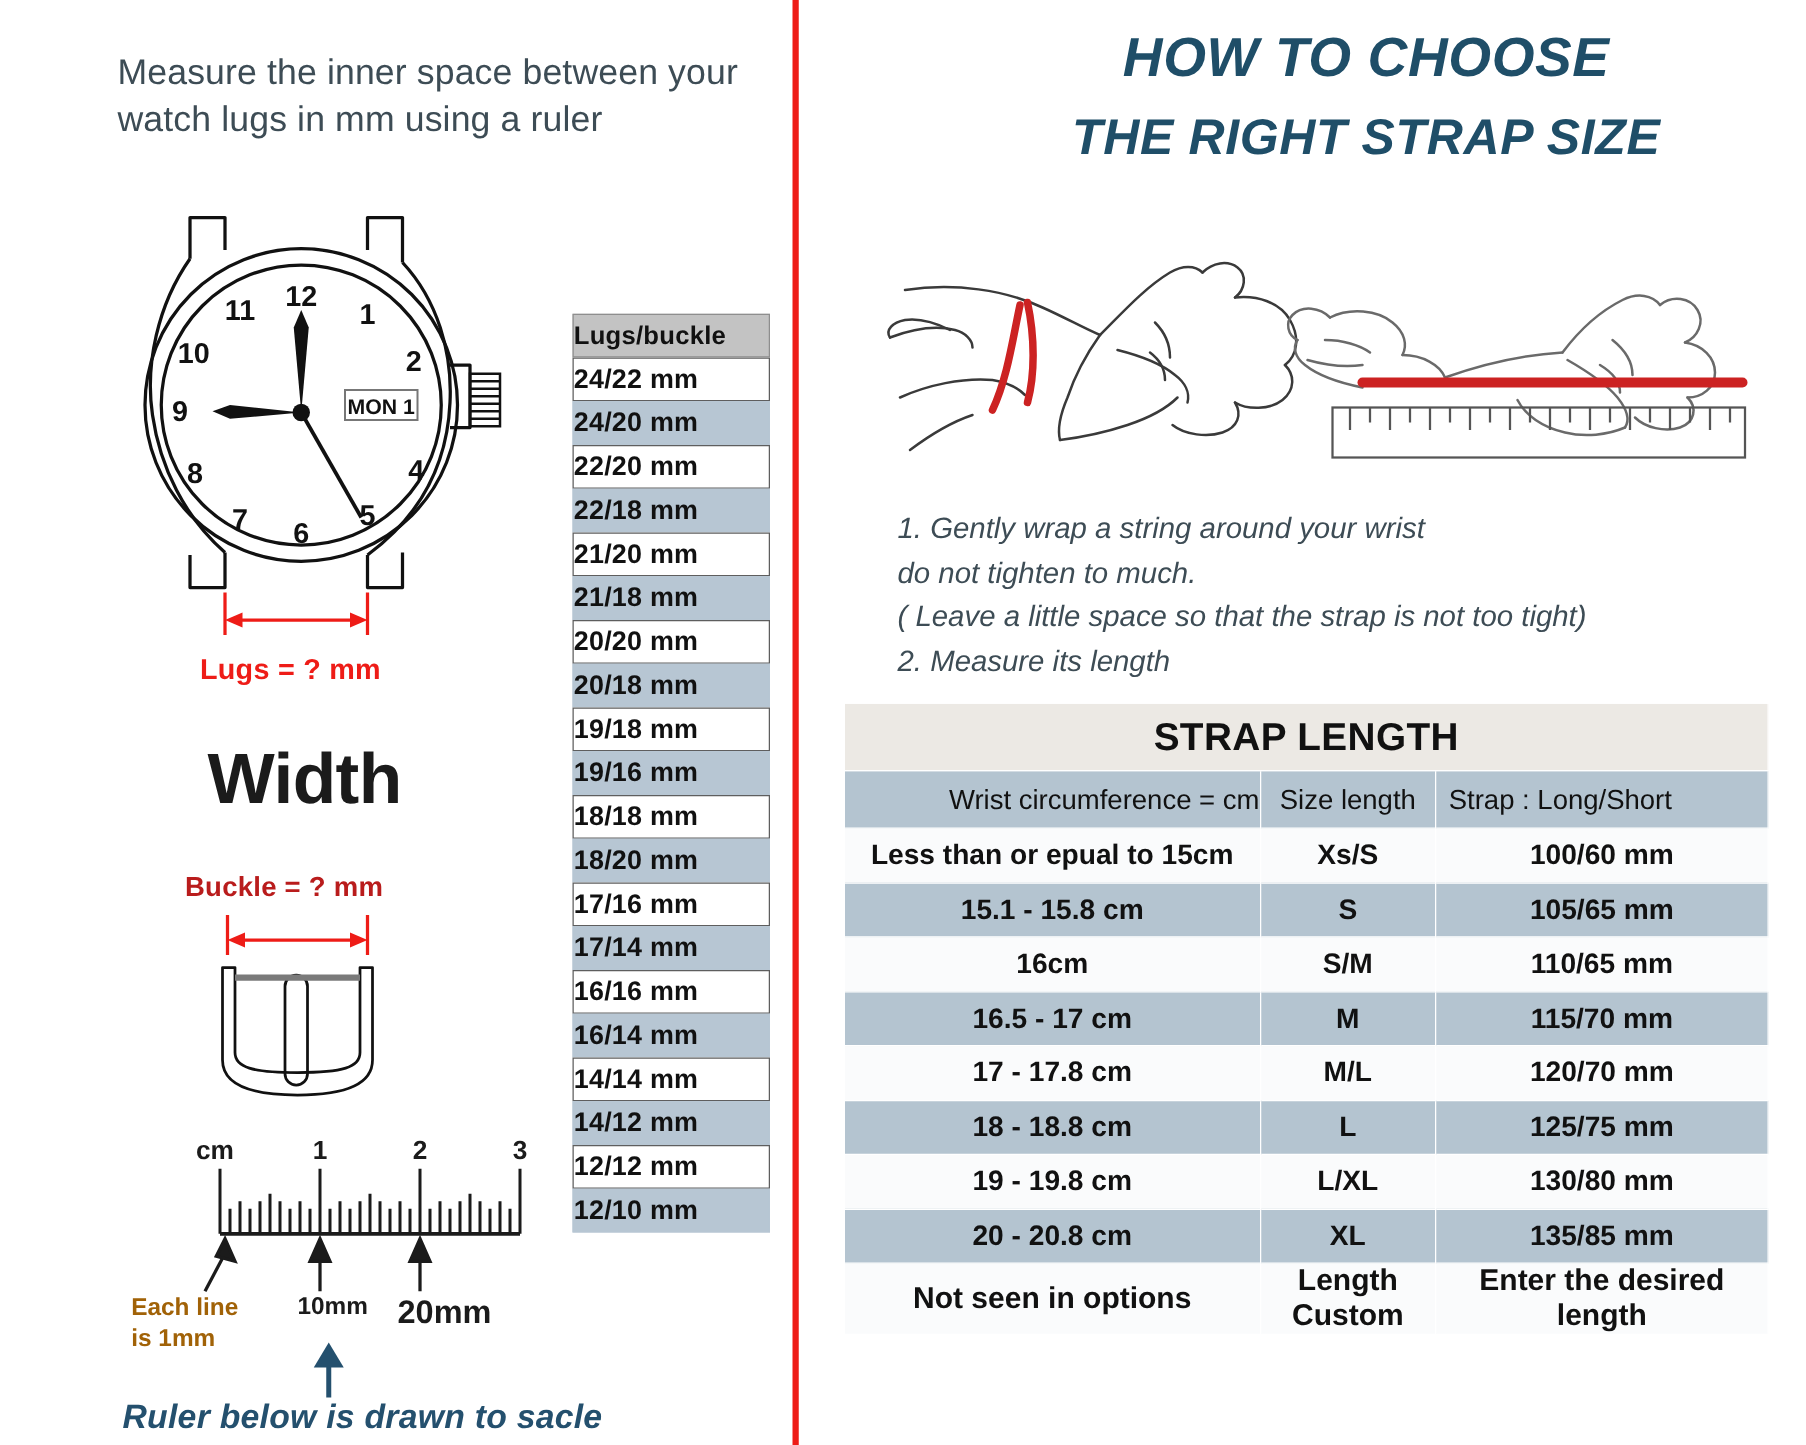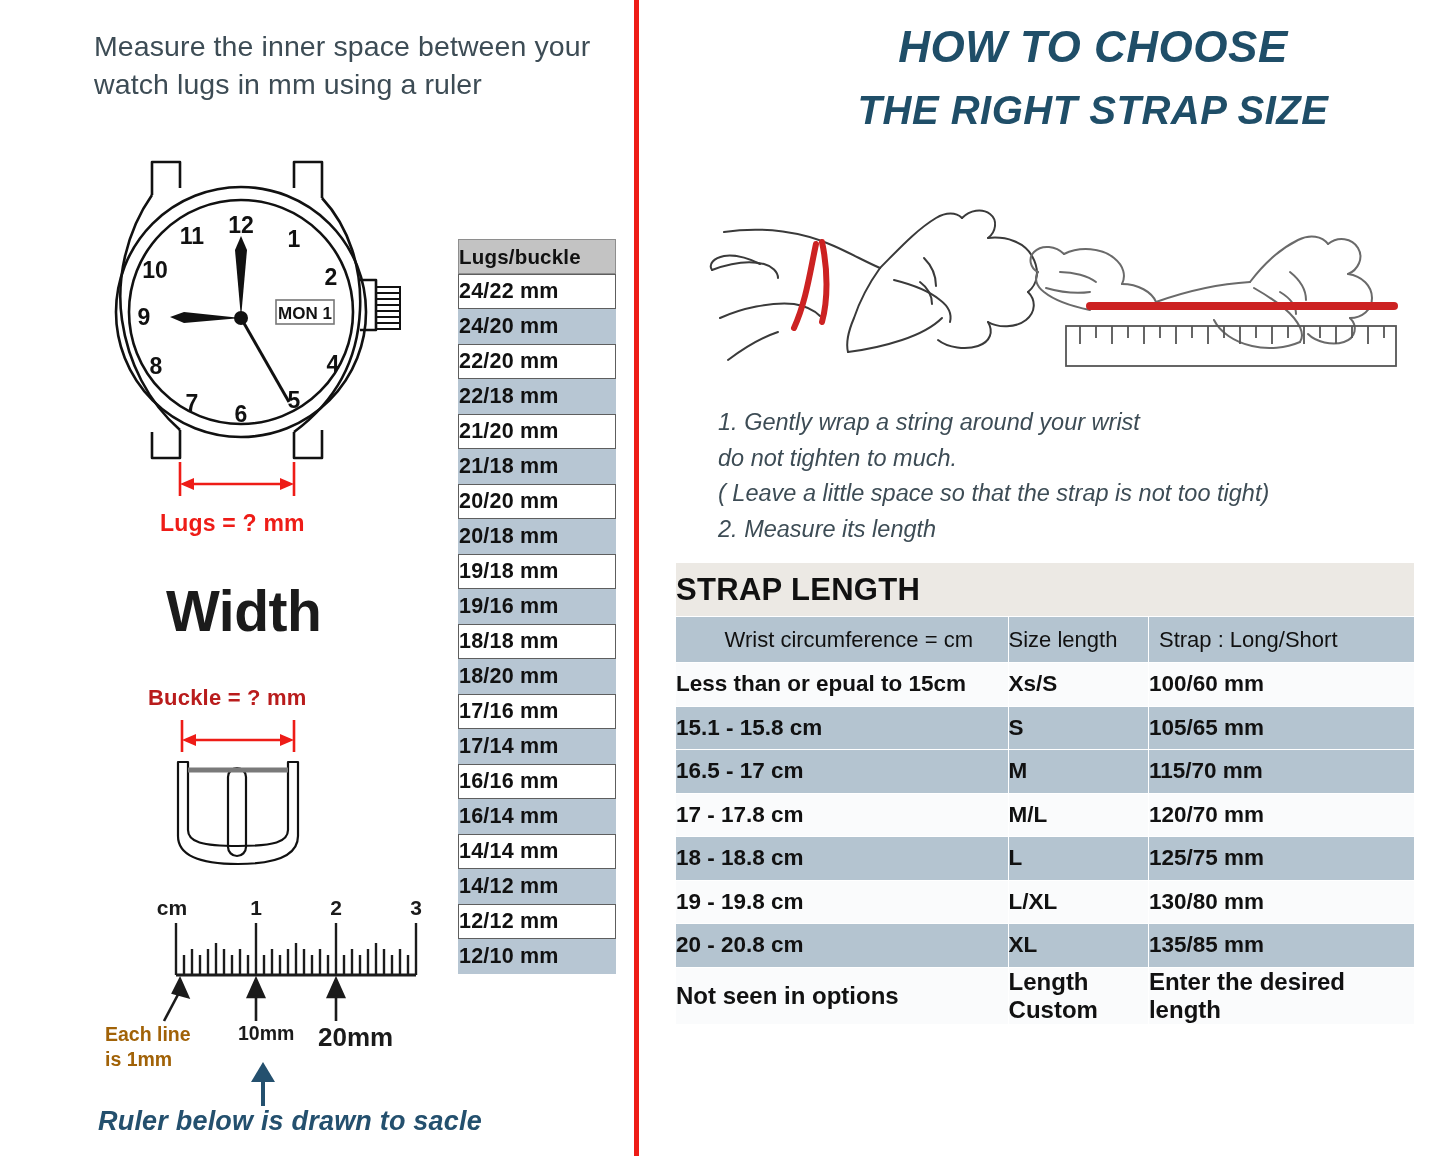--- a/index.html
+++ b/index.html
@@ -17,21 +17,21 @@
 
   
   .divider {
     position: absolute;
     left: 634px; top: 0;
     width: 5px; height: 1156px;
     background: #ee1c17;
   }
 
   
-  .left-panel { position: absolute; left: 0; top: 0; width: 634px; height: 976px; }
+  .left-panel { position: absolute; left: 0; top: 12px; width: 634px; height: 976px; }
 
   .left-heading {
     position: absolute;
     left: 94px; top: 28px;
     width: 530px;
     font-size: 28.5px;
     line-height: 1.32;
     color: #3d4c55;
     letter-spacing: .1px;
     font-weight: 400;
@@ -144,37 +144,37 @@
   
   .strap-table {
     position: absolute;
     left: 36px; top: 562px;
     width: 740px;
     border-collapse: collapse;
     table-layout: fixed;
   }
   .strap-table th, .strap-table td {
     border: 1px solid #ffffff;
-    text-align: left;
+    text-align: center;
     color: #111;
   }
   .strap-title-cell {
     background: #ece9e4;
     height: 54px;
     font-size: 31px;
     font-weight: bold;
     letter-spacing: .3px;
   }
   .strap-colhead td {
     background: #b4c4d0;
     height: 46px;
     font-size: 22px;
     font-weight: 400;
   }
-  .strap-colhead td:first-child { text-align: center; padding-left: 14px; }
+  .strap-colhead td:first-child { text-align: right; padding-left: 14px; }
   .strap-colhead td:nth-child(3) { text-align: left; padding-left: 10px; }
   .srow td {
     height: 43.5px;
     font-size: 22.5px;
     font-weight: bold;
   }
   .srow-light td { background: #fafbfc; }
   .srow-dark  td { background: #b4c4d0; }
   .srow-last td { font-size: 24px; font-weight: bold; background: #fafbfc; }
   .col-a { width: 45%; }
@@ -516,20 +516,25 @@
         <tr class="srow srow-light">
           <td>Less than or epual to 15cm</td>
           <td>Xs/S</td>
           <td>100/60 mm</td>
         </tr>
         <tr class="srow srow-dark">
           <td>15.1 - 15.8 cm</td>
           <td>S</td>
           <td>105/65 mm</td>
         </tr>
+        <tr class="srow srow-light">
+          <td>16cm</td>
+          <td>S/M</td>
+          <td>110/65 mm</td>
+        </tr>
         <tr class="srow srow-dark">
           <td>16.5 - 17 cm</td>
           <td>M</td>
           <td>115/70 mm</td>
         </tr>
         <tr class="srow srow-light">
           <td>17 - 17.8 cm</td>
           <td>M/L</td>
           <td>120/70 mm</td>
         </tr>

